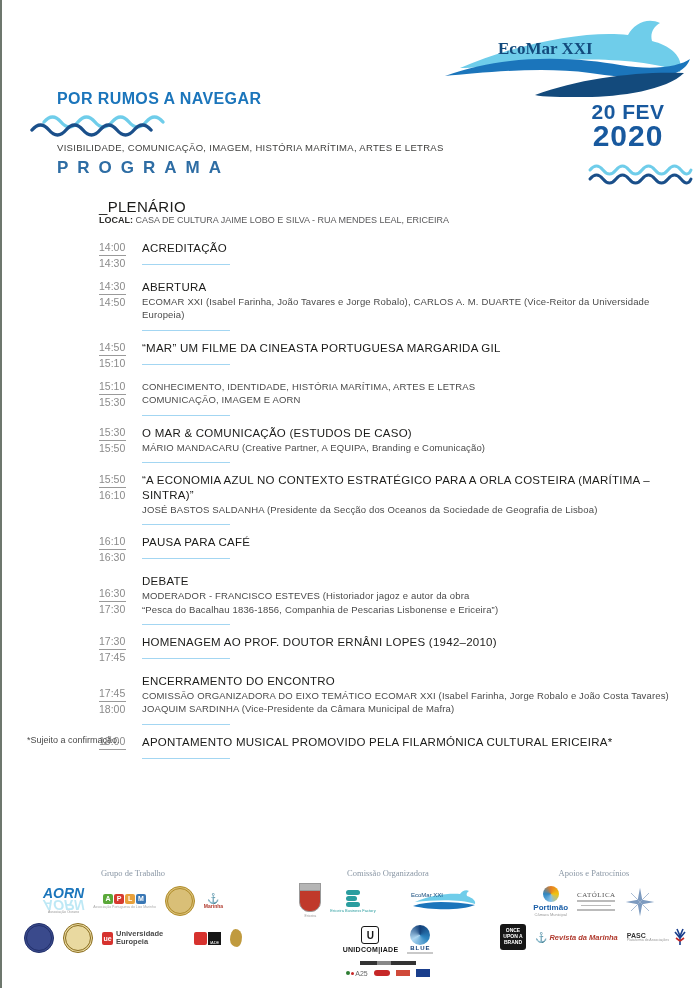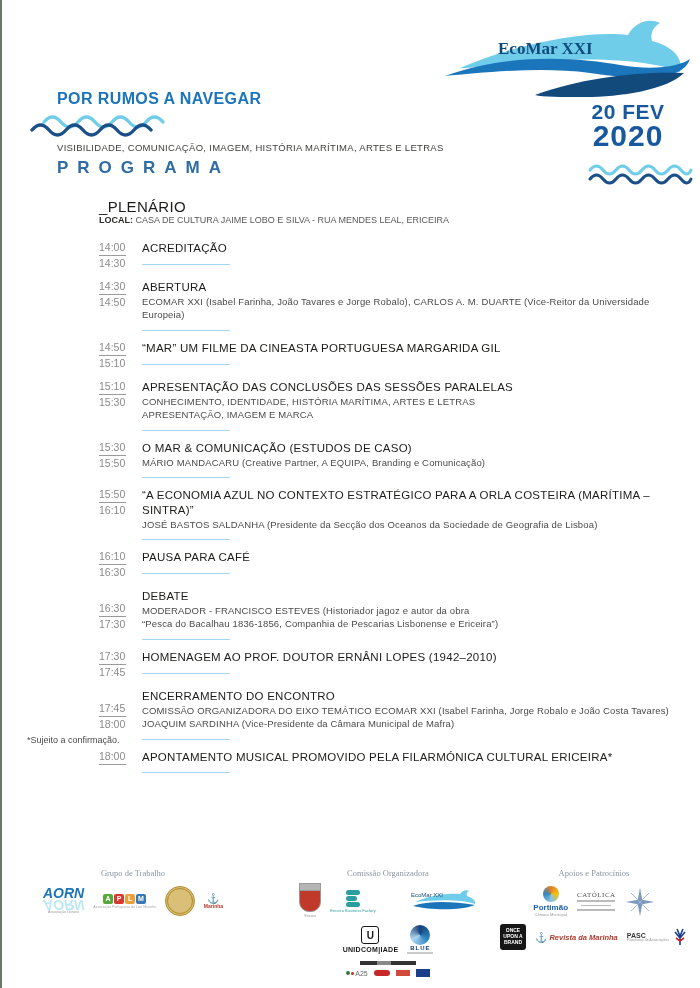--- a/index.html
+++ b/index.html
@@ -191,23 +191,22 @@
         <div class="s-title">“MAR” UM FILME DA CINEASTA PORTUGUESA MARGARIDA GIL</div>
         <div class="s-underline"></div>
       </div>
     </div>
       <div class="entry">
       <div class="time">
         <div class="t1">15:10</div>
         <div class="t2">15:30</div>
       </div>
       <div class="content">
-        <div class="s-title">APRESENTAÇÃO DAS CONCLUSÕES DAS SESSÕES PARALELAS</div>
         <div class="s-detail">CONHECIMENTO, IDENTIDADE, HISTÓRIA MARÍTIMA, ARTES E LETRAS</div>
-          <div class="s-detail">APRESENTAÇÃO, IMAGEM E MARCA</div>
+          <div class="s-detail">COMUNICAÇÃO, IMAGEM E AORN</div>
           <div class="s-underline"></div>
       </div>
     </div>
       <div class="entry">
       <div class="time">
         <div class="t1">15:30</div>
         <div class="t2">15:50</div>
       </div>
       <div class="content">
         <div class="s-title">O MAR &amp; COMUNICAÇÃO (ESTUDOS DE CASO)</div>
@@ -298,20 +297,33 @@
             <span class="l">L</span>
             <span class="m">M</span>
         </span>
         <span class="aplm-sub">Associação Portuguesa do Lixo Marinho</span>
       </div>
       <div class="seal gold"></div>
       <div class="marinha">
         <div>⚓</div>
         <div class="mtxt">Marinha</div>
       </div>
+    </div>
+    <div class="lrow">
+      <div class="seal navy"></div>
+      <div class="seal gold2"></div>
+      <div class="ue">
+        <span class="sq">ue</span>
+        <span class="txt">Universidade Europeia</span>
+      </div>
+      <div class="iade">
+        <span class="r"></span>
+          <span class="k">IADE</span>
+      </div>
+      <div class="lion"></div>
     </div>
   </div>
 
   <div class="fcol" style="left:266px;width:240px;">
     <div class="fcol-h">Comissão Organizadora</div>
     <div class="lrow">
       <div class="logo-box">
         <div class="crest"></div>
         <div class="crest-sub">Ericeira</div>
       </div>

